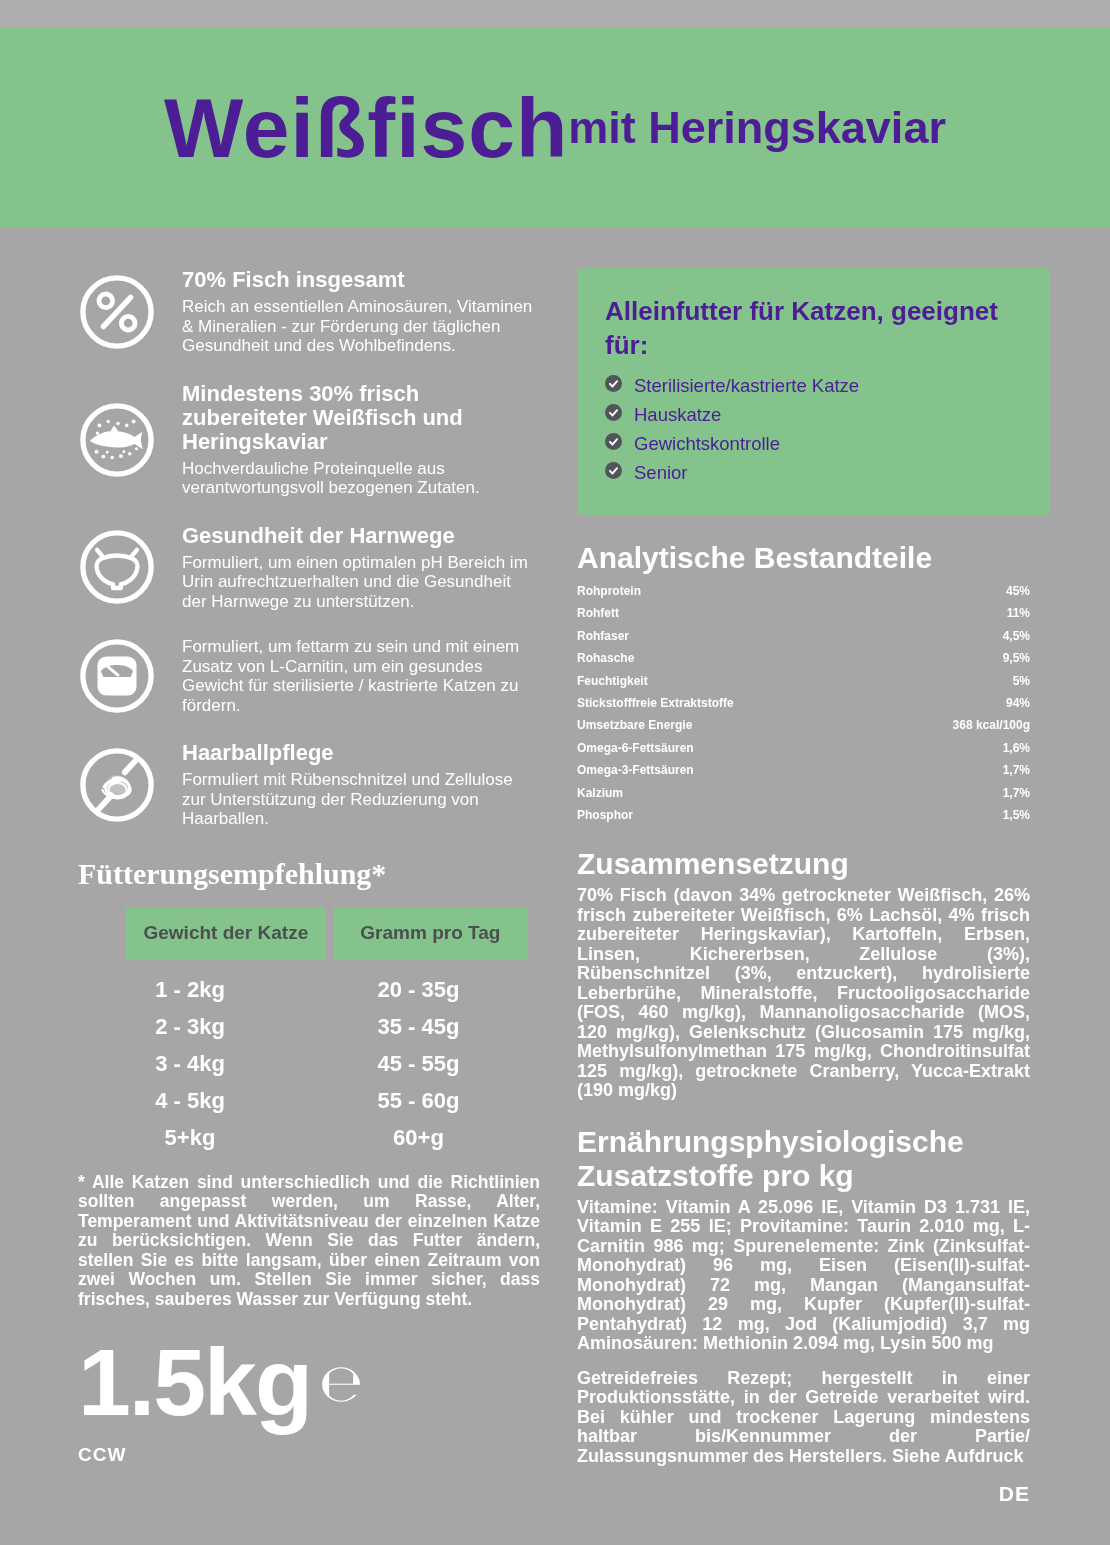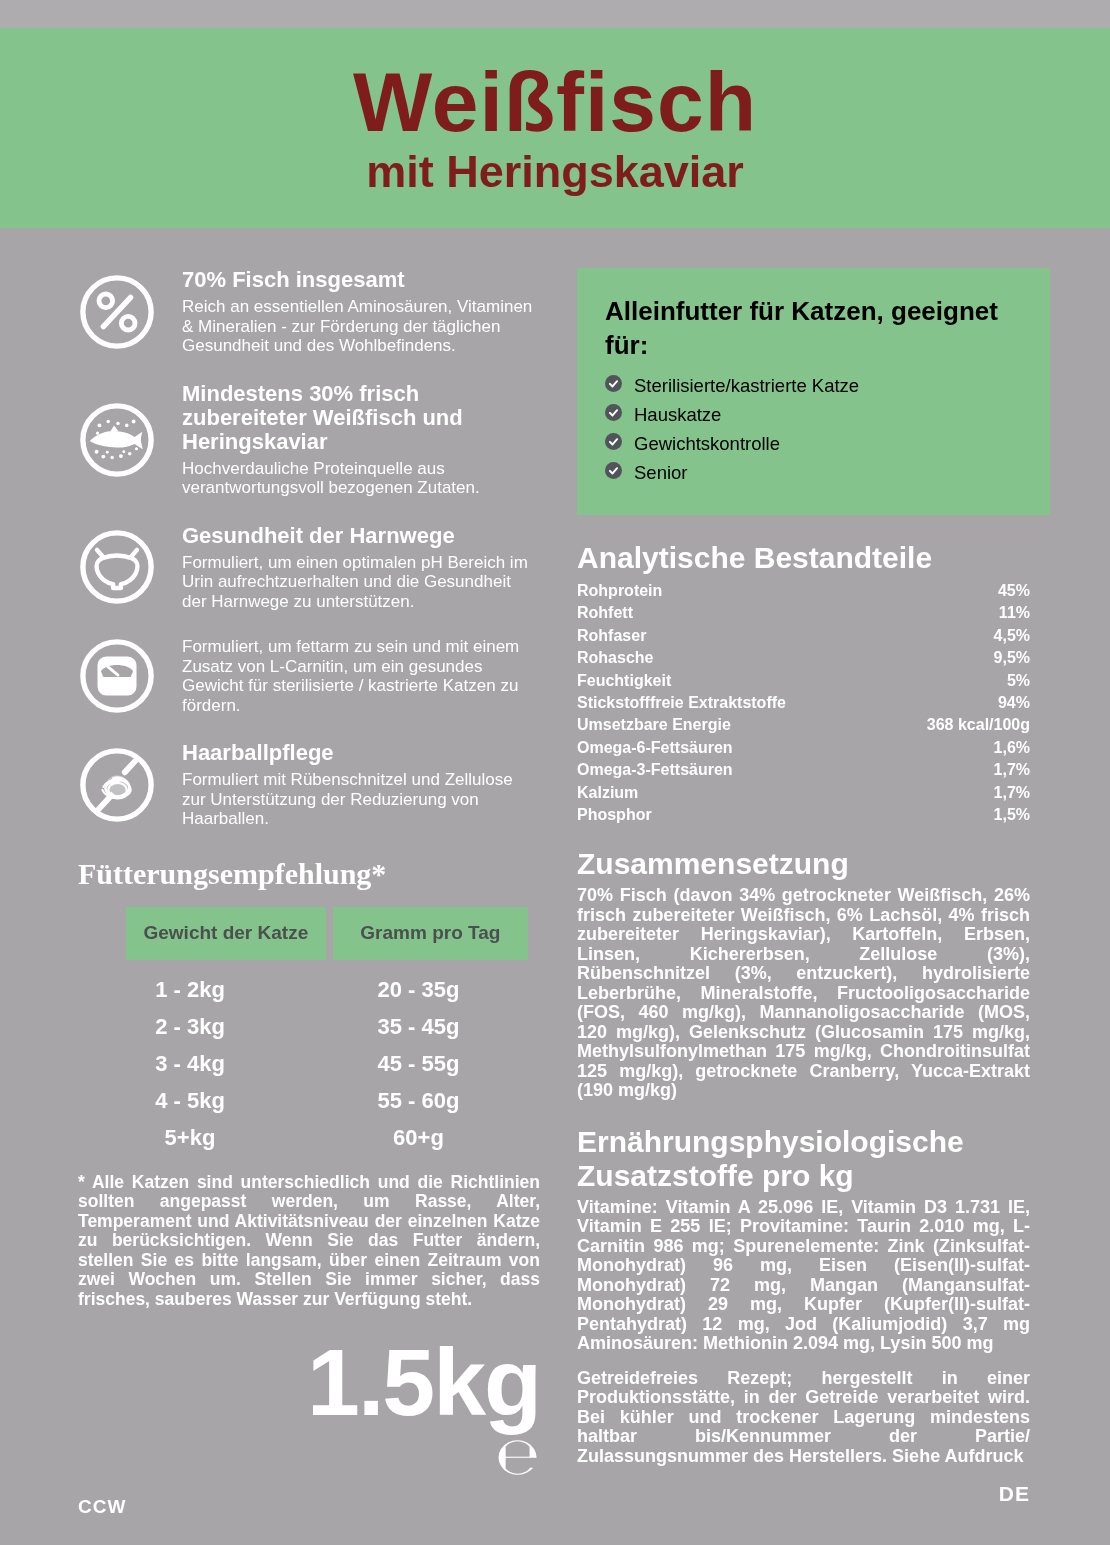--- a/index.html
+++ b/index.html
@@ -5,22 +5,22 @@
   html,body{margin:0;padding:0;}
   .page{
     position:relative;width:1110px;height:1545px;overflow:hidden;
     background:#a7a5a8;
     font-family:"Liberation Sans","DejaVu Sans",sans-serif;
     color:#ffffff;
   }
   .top-strip{position:absolute;left:0;top:0;width:1110px;height:28px;background:#aeacaf;}
   .banner{
     position:absolute;left:0;top:28px;width:1110px;height:200px;background:#85c38c;
-    display:flex;flex-direction:column;align-items:center;justify-content:center;
-    color:#7f1d1d;text-align:center;
+    display:flex;align-items:center;justify-content:center;
+    color:#4c1d95;text-align:center;
   }
   .banner .title{font-size:84px;font-weight:bold;line-height:88px;letter-spacing:1px;}
   .banner .subtitle{font-size:45px;font-weight:bold;line-height:52px;}
 
   
   .left-col{position:absolute;left:78px;top:268px;width:462px;}
   .feature{display:flex;align-items:center;margin-bottom:26px;}
   .feature .icon{flex:0 0 78px;width:78px;height:78px;margin-right:26px;}
   .feature .icon svg{width:78px;height:78px;display:block;}
   .feature .ftext{flex:1;}
@@ -34,37 +34,37 @@
     background:#85c38c;color:#4b504e;font-size:19px;font-weight:bold;
     height:53px;display:flex;align-items:center;justify-content:center;
   }
   .feed-head .c1{width:224px;margin-right:7px;margin-left:48px;}
   .feed-head .c2{width:219px;}
   .feed-row{display:flex;height:37px;align-items:center;font-size:22px;font-weight:bold;}
   .feed-row .c1{width:224px;margin-right:7px;text-align:center;}
   .feed-row .c2{width:219px;text-align:center;}
   .feed-rows{margin-top:12px;}
   .footnote{margin-top:16px;font-size:17.5px;line-height:19.5px;font-weight:bold;text-align:justify;}
-  .weight{margin-top:26px;display:flex;align-items:flex-end;flex-direction:column;}
+  .weight{margin-top:26px;display:flex;align-items:center;}
   .weight .wvalue{font-size:95px;font-weight:bold;line-height:95px;letter-spacing:-2px;}
   .weight .esign{font-size:52px;line-height:52px;font-weight:normal;margin-left:8px;font-family:"DejaVu Sans",sans-serif;}
   .code-left{margin-top:14px;font-size:19px;font-weight:bold;letter-spacing:1px;}
 
   
   .right-col{position:absolute;left:577px;top:268px;width:473px;}
-  .suit-box{background:#85c38c;color:#000000;padding:26px 28px 24px 28px;}
+  .suit-box{background:#85c38c;color:#4c1d95;padding:26px 28px 24px 28px;}
   .suit-title{font-size:26px;font-weight:bold;line-height:34px;margin-bottom:13px;}
   .suit-item{display:flex;align-items:flex-start;height:29px;font-size:18.5px;font-weight:normal;}
   .suit-item .check{flex:0 0 17px;width:17px;height:17px;margin-right:12px;}
   .suit-item .check svg{width:17px;height:17px;display:block;}
 
   .rc-heading{font-size:30px;font-weight:bold;line-height:34px;margin-right:20px;}
   .h-analysis{margin-top:26px;}
   .analysis-rows{margin-top:5px;margin-right:20px;}
-  .analysis-row{display:flex;justify-content:space-between;font-size:16px;font-weight:bold;line-height:22.4px;}
+  .analysis-row{display:flex;justify-content:space-between;font-size:12px;font-weight:bold;line-height:22.4px;}
   .h-comp{margin-top:21px;}
   .rc-body{margin-top:5px;margin-right:20px;font-size:18px;font-weight:bold;line-height:19.5px;text-align:justify;}
   .h-add{margin-top:24px;}
   .storage{margin-top:15px;}
   .code-right{margin-top:16px;margin-right:20px;text-align:right;font-size:21px;font-weight:bold;letter-spacing:1px;}
 
   .icon-stroke{stroke:#ffffff;fill:none;}
 </style>
 </head>
 <body>

